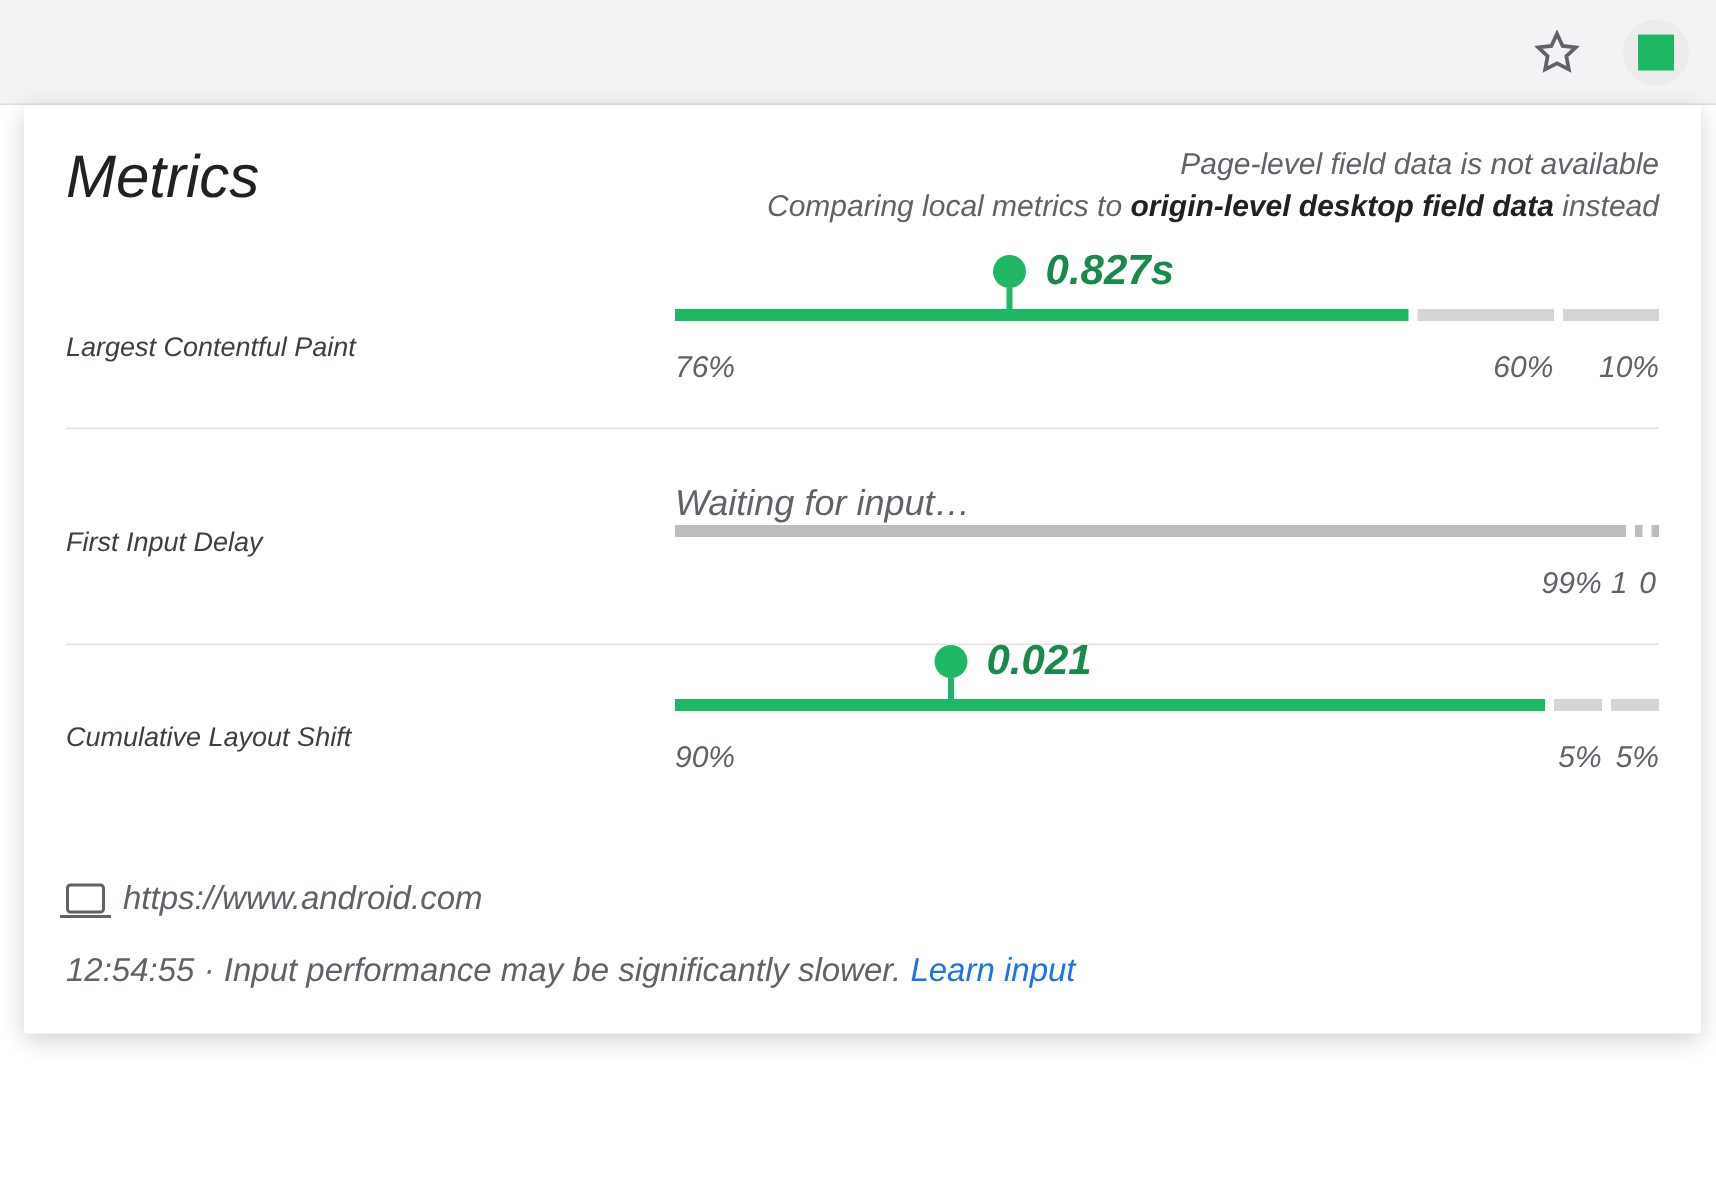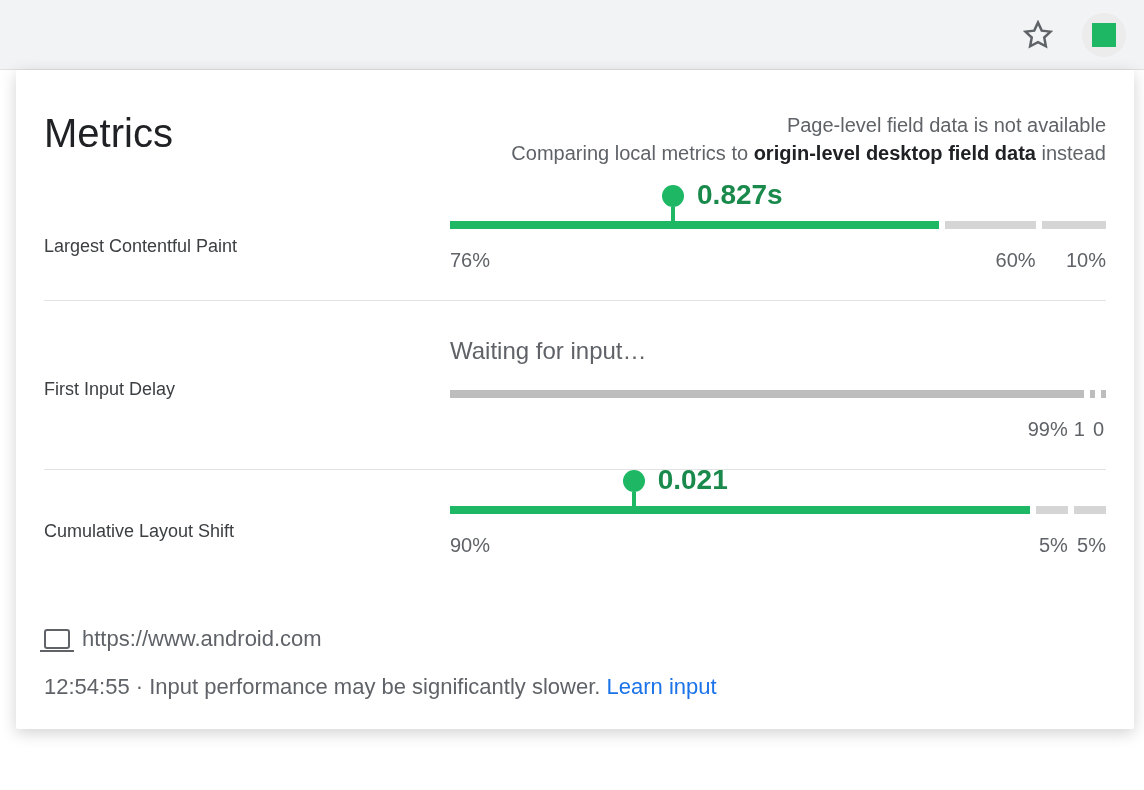--- a/index.html
+++ b/index.html
@@ -22,21 +22,22 @@
   .ext-btn{ background:#ececec; }
   .ext-square{ width:24px;height:24px;background:#1eb865; }
   .star-btn svg{ width:30px;height:30px;stroke:#5f6368;fill:none;stroke-width:2;}
 
   .popup{
     position:absolute;
     top:70px; left:16px; right:10px;
     background:#fff;
     box-shadow:0 4px 16px rgba(0,0,0,.18);
     border-radius:2px;
-    padding:41px 28px 20px 28px;
+    padding:26px 28px 20px 28px;
+    font-style:italic;
   }
   .popup-header{
     display:flex;
     justify-content:space-between;
     align-items:flex-start;
   }
   .title{
     font-size:40px; font-weight:500; color:#202124; font-family: Arial, sans-serif;
   }
   .subtitle{
@@ -92,21 +93,21 @@
   }
   .marker .stem{ width:4px; height:20px; background:#1eb865;}
   .marker-value{
     position:absolute;
     top:-42px;
     font-size:28px;font-weight:600;color:#1a8a4c;
     white-space:nowrap;
   }
 
   .waiting-label{
-    font-size:24px;color:#5f6368; margin-bottom:25px;
+    font-size:24px;color:#5f6368; margin-bottom:0;
   }
 
   .footer{
     margin-top:48px;
     color:#5f6368; font-size:22px; line-height:2;
   }
   .footer .device-line{ display:flex; align-items:center; gap:12px; margin-bottom:4px;}
   .footer a{ color:#1a73e8; text-decoration:none; }
   .laptop-icon{width:26px;height:20px;border:2px solid #5f6368;border-radius:3px;position:relative;}
   .laptop-icon::after{content:"";position:absolute;left:-6px;right:-6px;bottom:-5px;height:2px;background:#5f6368;}

